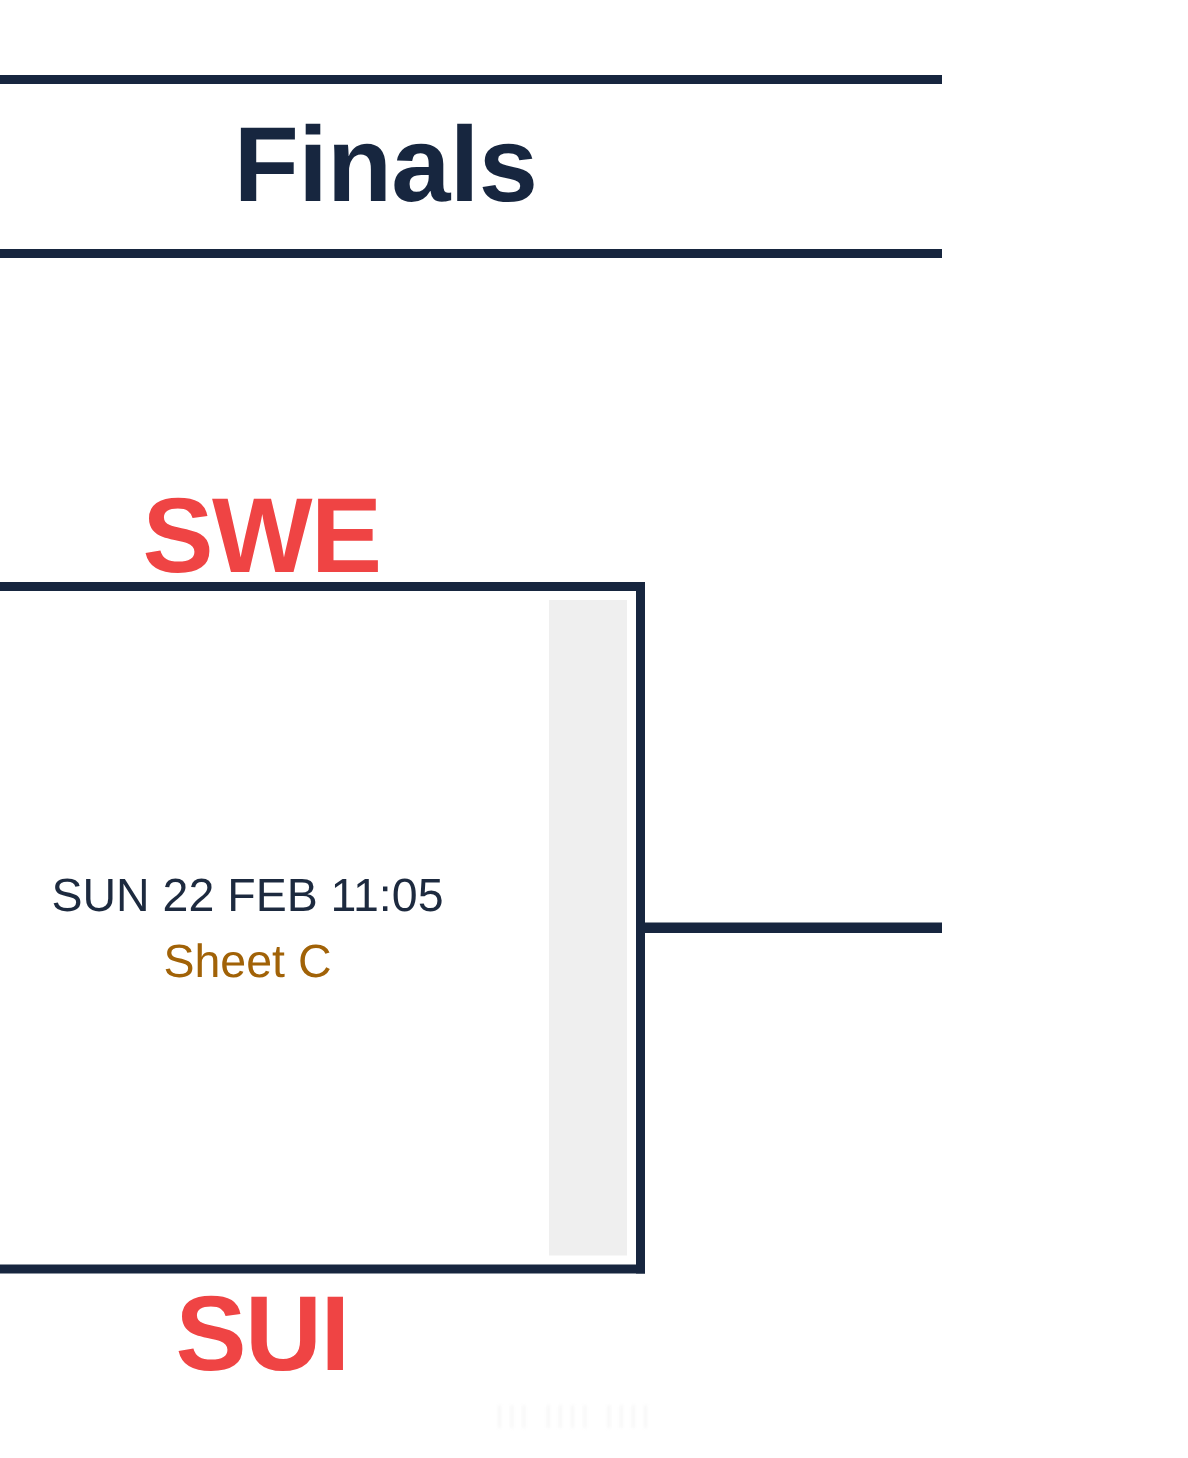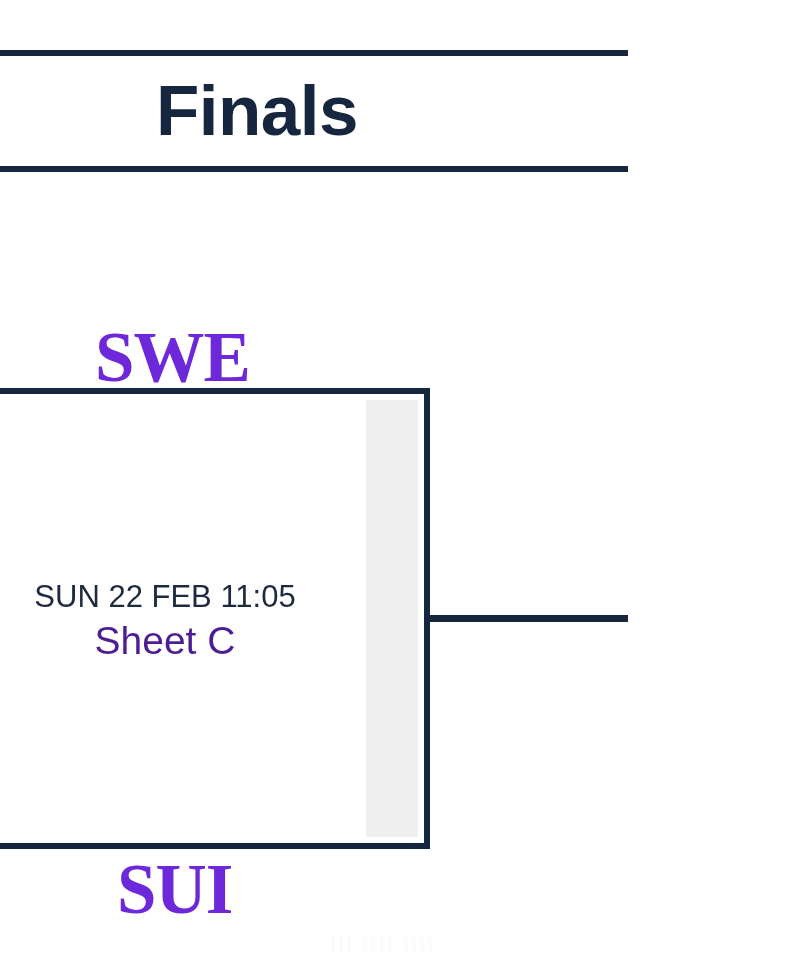--- a/index.html
+++ b/index.html
@@ -93,36 +93,35 @@
     justify-content: center;
     color: #1d2a3f;
   }
   .match-datetime {
     font-size: 31px;
     line-height: 44px;
     white-space: nowrap;
     color: #1d2a3f;
   }
   .match-sheet {
-    font-size: 39px;
+    font-size: 31px;
     line-height: 44px;
     white-space: nowrap;
-    color: #4c1d95;
+    color: #a16207;
   }
 
   
   .team-label {
     position: absolute;
     font-size: 71px;
     font-weight: bold;
-    color: #6d28d9;
+    color: #ef4444;
     letter-spacing: -1px;
     white-space: nowrap;
     line-height: 1;
-    font-family: Liberation Serif, serif;
   }
   .team-top {
     left: 95px;
     top: 322px;
   }
   .team-bottom {
     left: 117px;
     top: 854px;
   }
 

